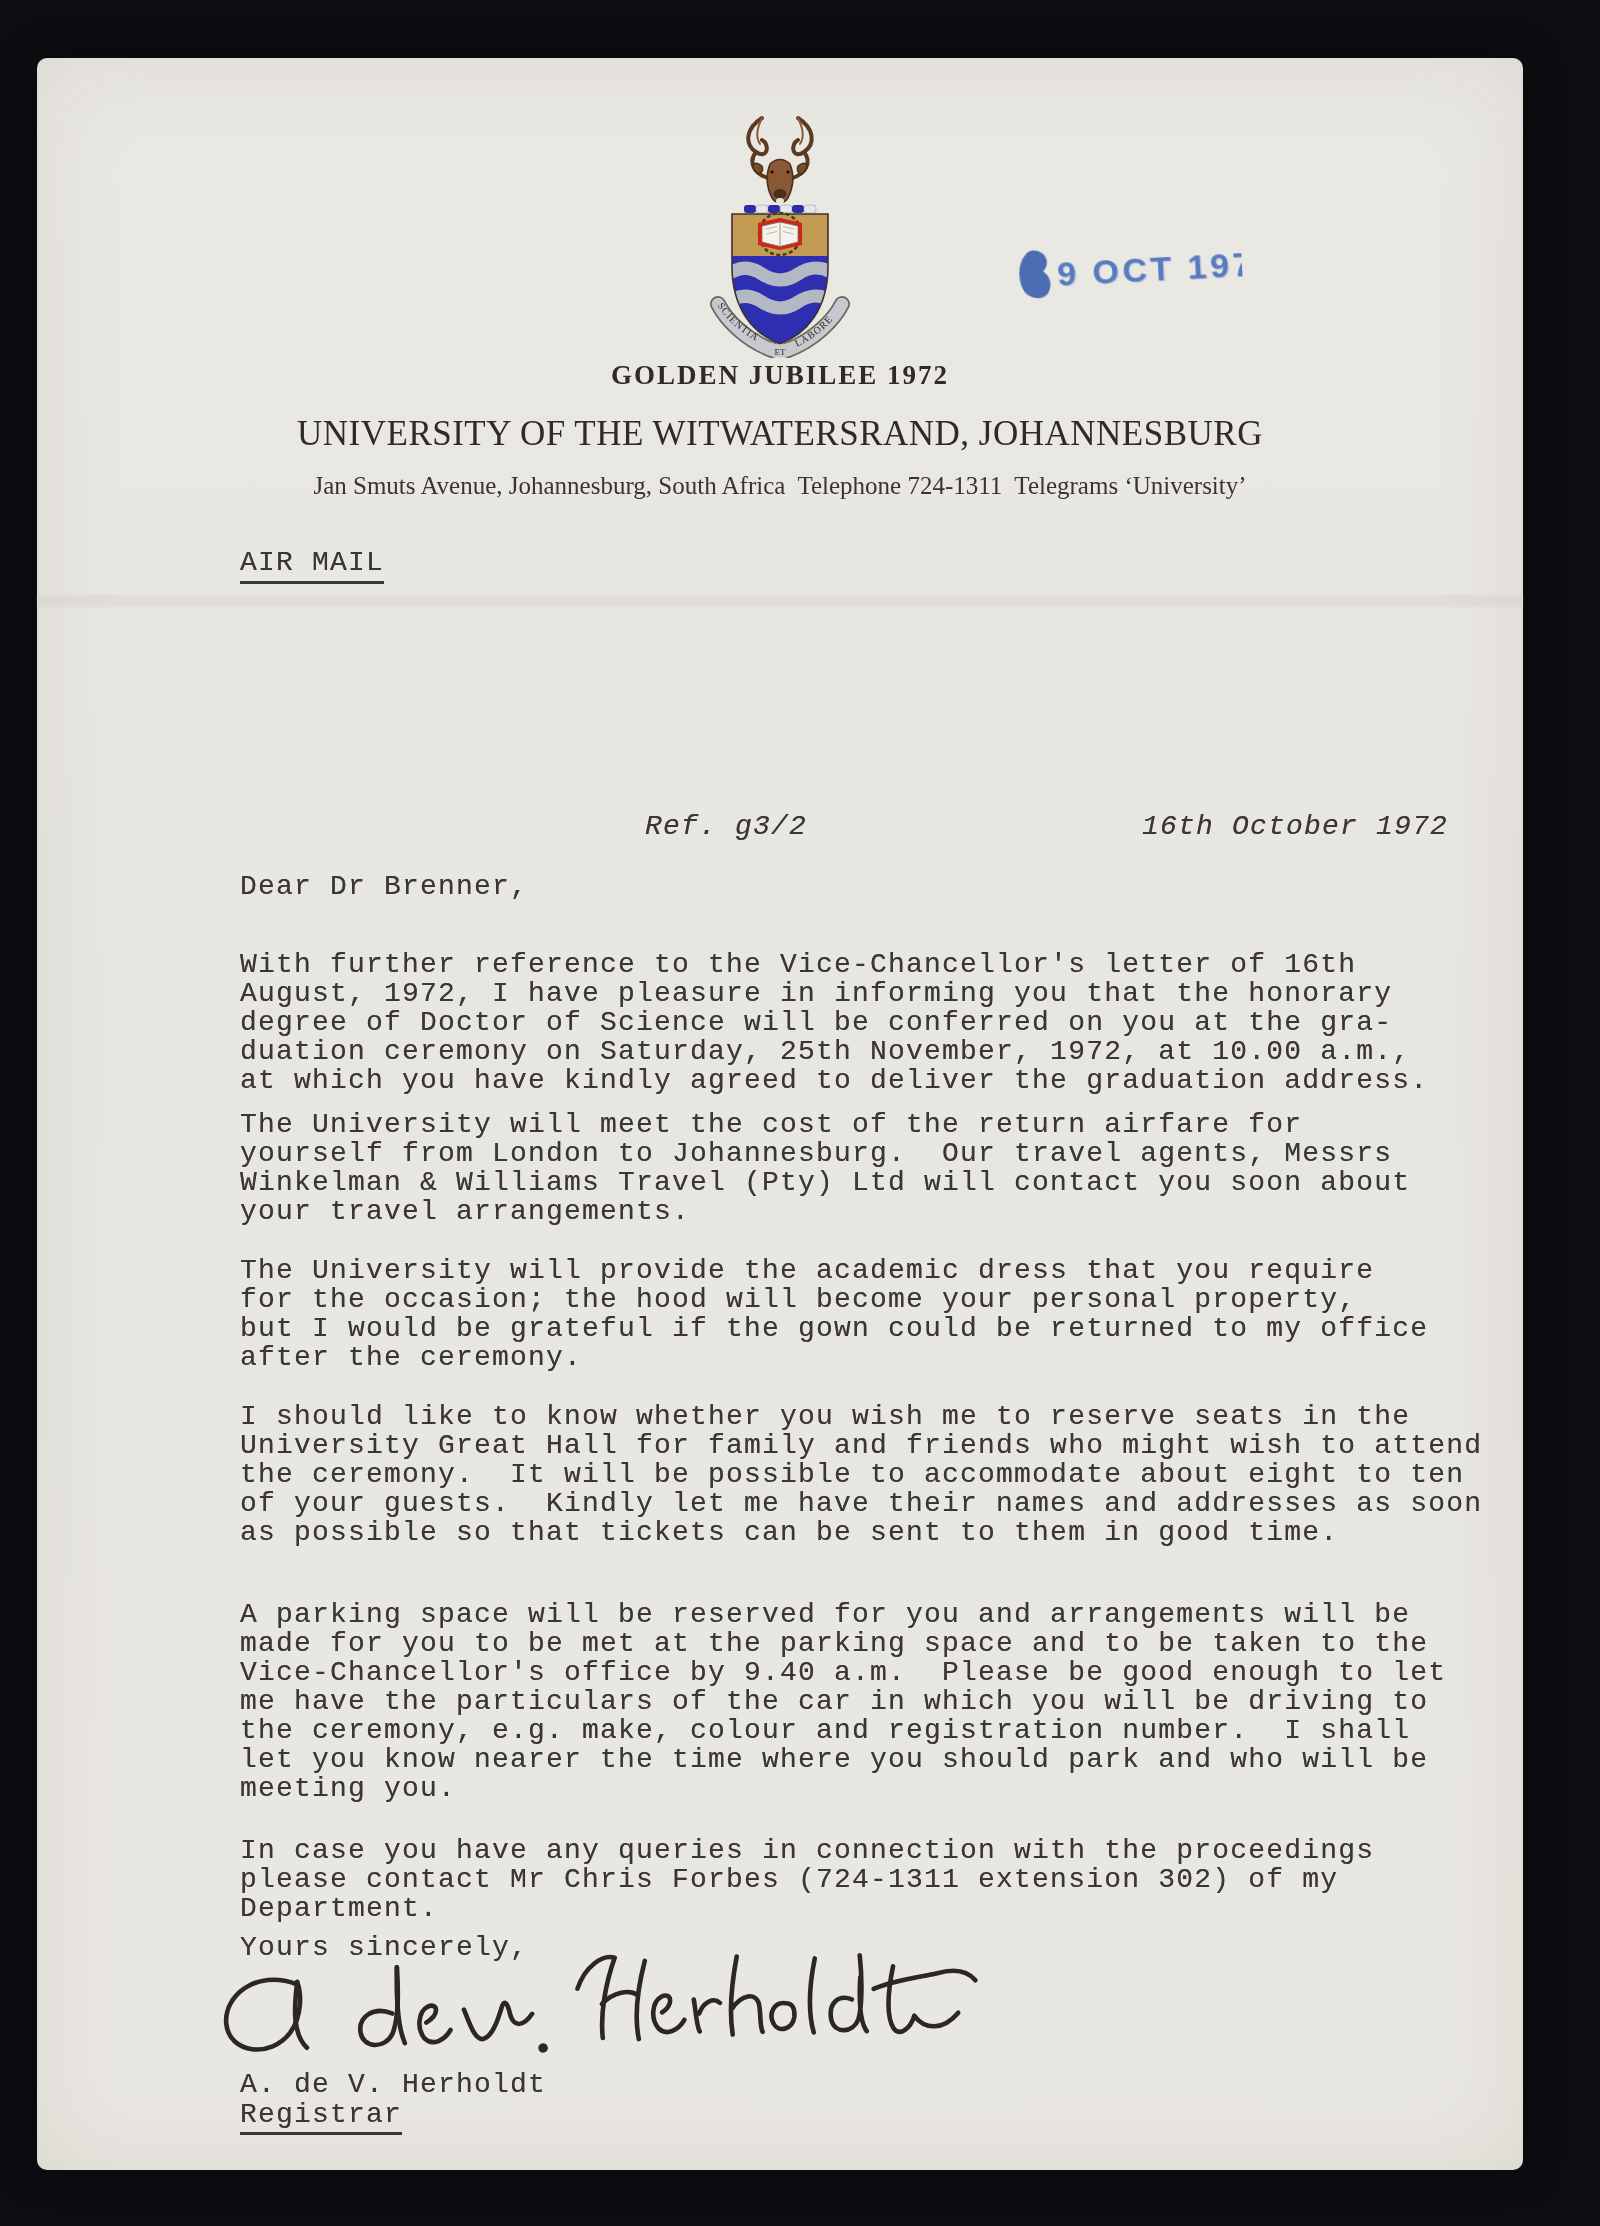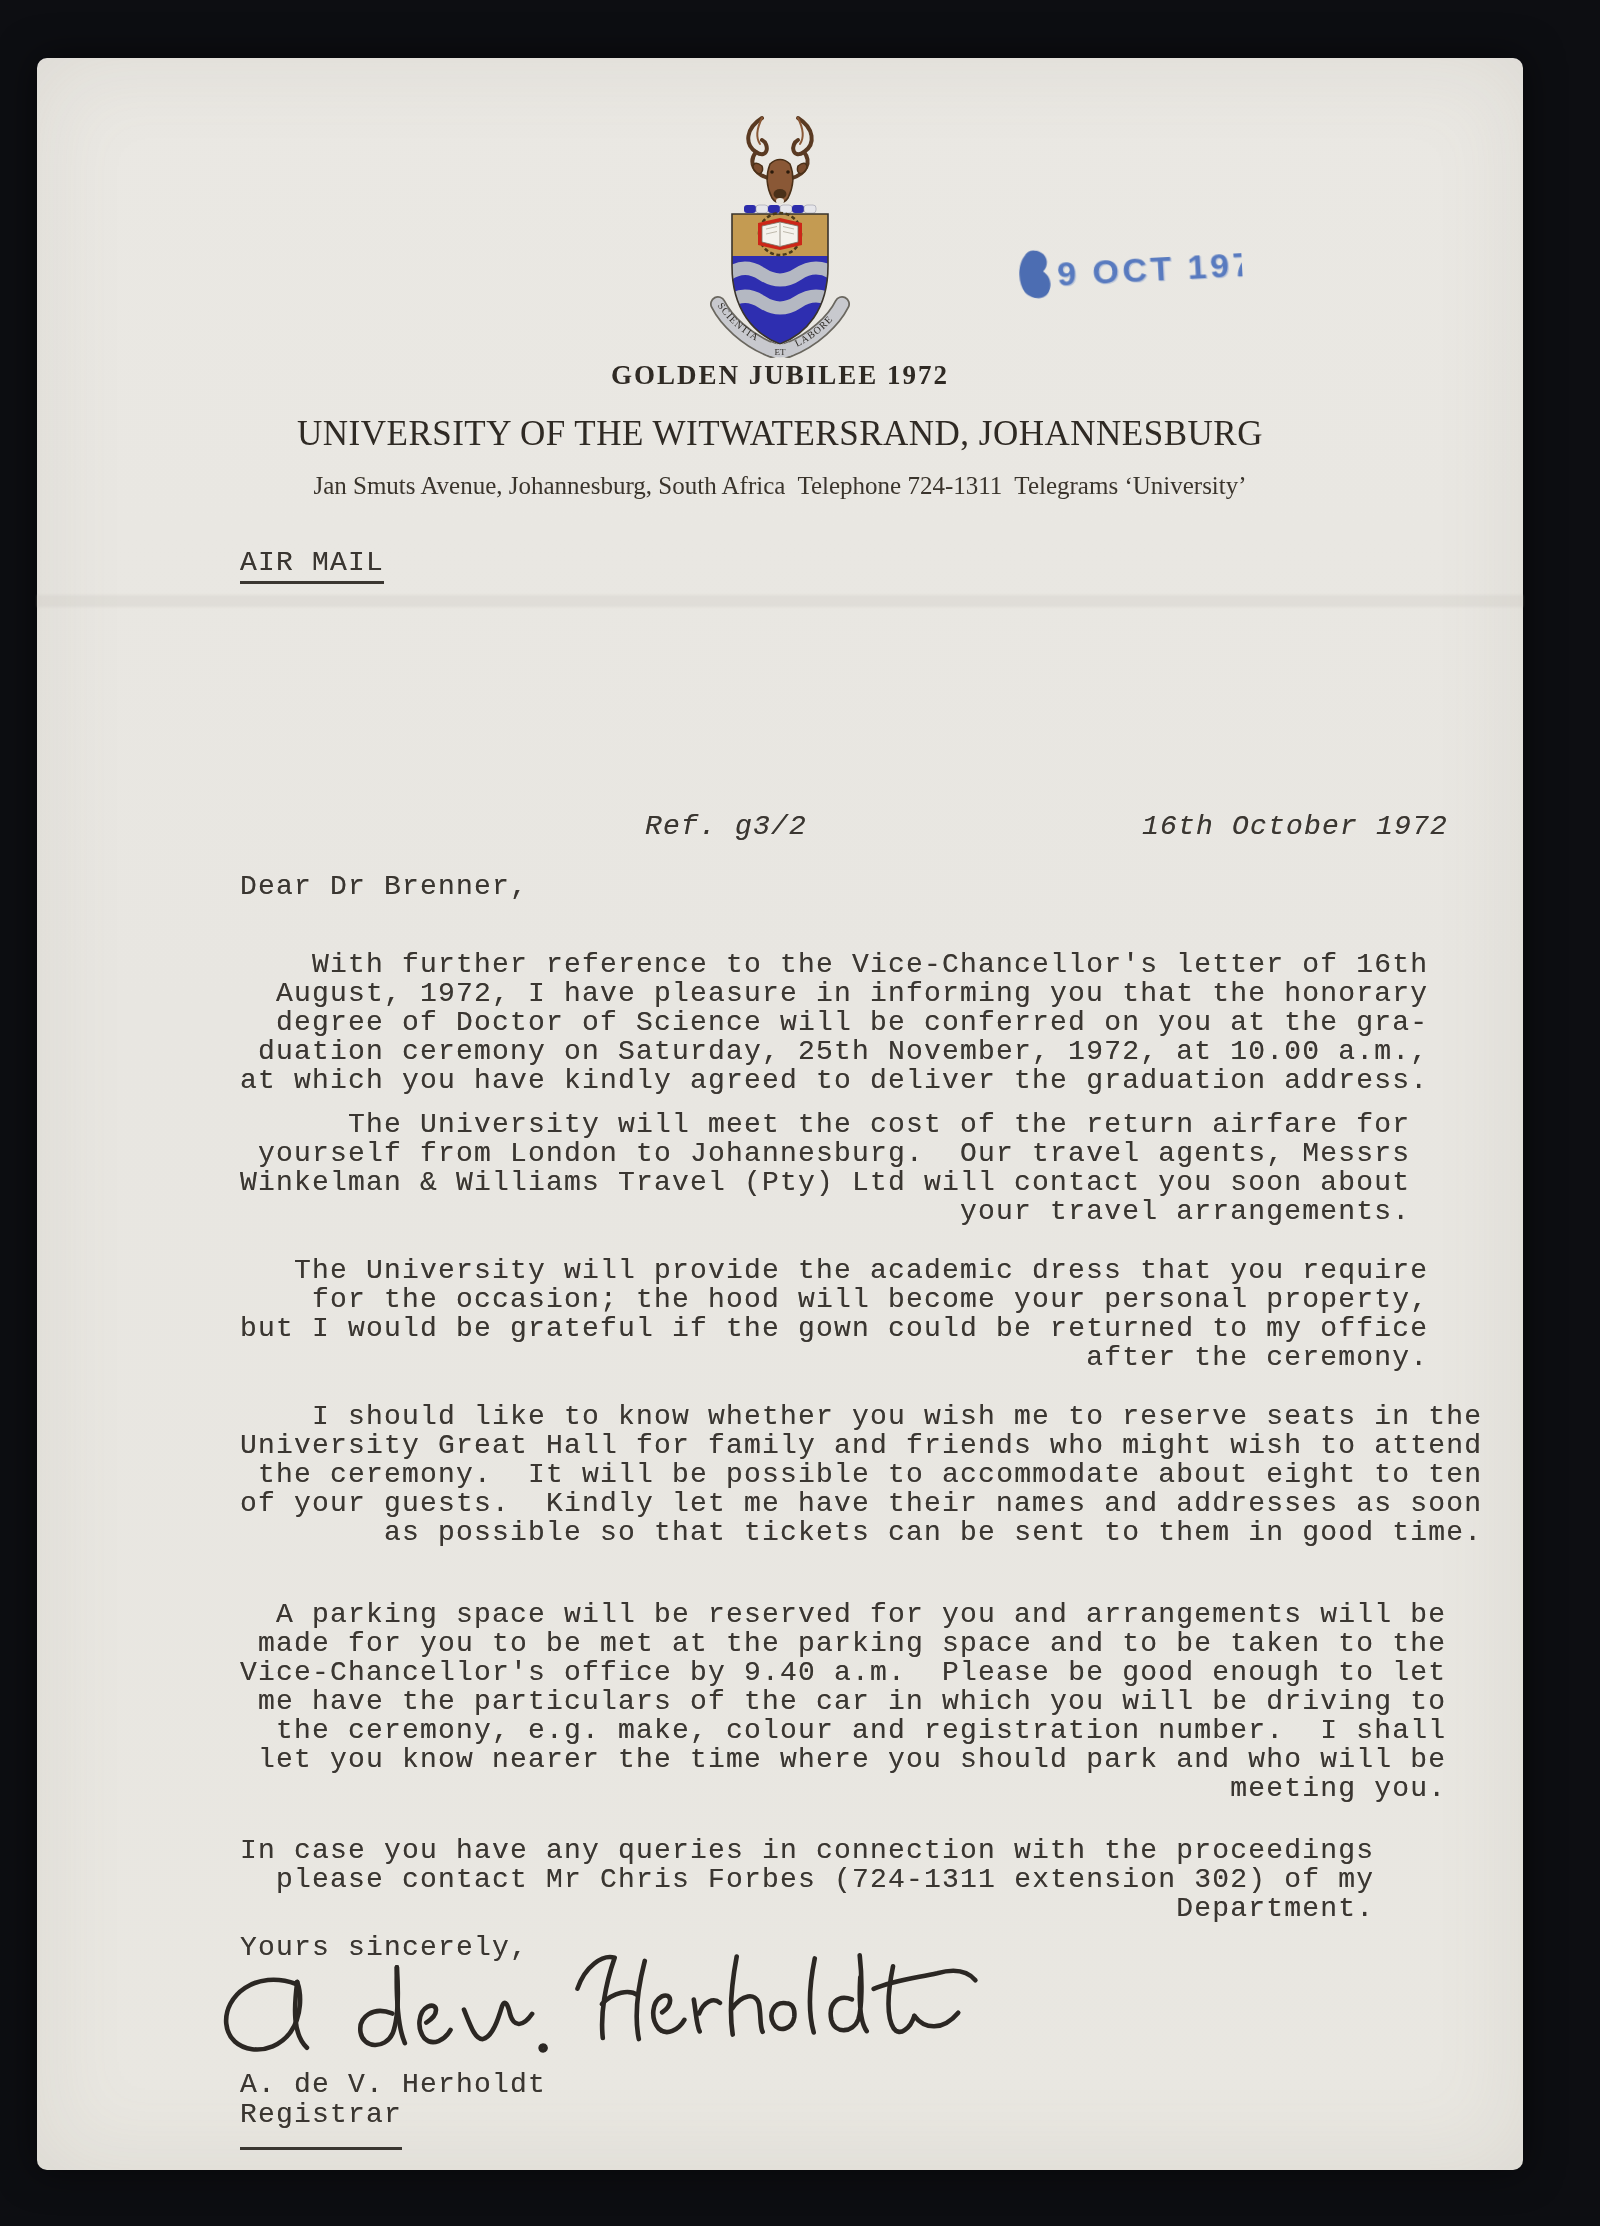--- a/index.html
+++ b/index.html
@@ -11,38 +11,38 @@
   .scan-band{position:absolute;left:0;top:537px;width:100%;height:12px;
              background:rgba(200,198,192,.28);filter:blur(1px);}
   
   .centered{position:absolute;left:0;width:100%;text-align:center;color:#2f2a24;}
   .jubilee{top:302px;font-size:27px;font-weight:bold;letter-spacing:2px;}
   .uniname{top:356px;font-size:35px;letter-spacing:.5px;}
   .uniaddr{top:414px;font-size:25px;white-space:pre;color:#3a342c;}
   
   .typed{position:absolute;font-family:"Liberation Mono","DejaVu Sans Mono",monospace;
          font-size:28px;line-height:29px;letter-spacing:1.2px;color:#3a3631;
-         white-space:pre;text-shadow:0 0 .6px rgba(58,54,49,.55);text-align:right;}
+         white-space:pre;text-shadow:0 0 .6px rgba(58,54,49,.55);}
   .airmail{left:203px;top:490px;}
   .airmail span{display:inline-block;border-bottom:3px solid #3a3631;padding-bottom:4px;}
   .recipient{left:203px;top:545px;}
   .refline{left:0;top:754px;width:100%;height:30px;position:absolute;font-style:italic;}
   .refnum{left:608px;top:0;}
   .date{left:1105px;top:0;}
   .salutation{left:203px;top:814px;}
   .p1{left:203px;top:892px;}
   .p2{left:203px;top:1052px;}
   .p3{left:203px;top:1198px;}
   .p4{left:203px;top:1344px;}
   .p5{left:203px;top:1542px;}
   .p6{left:203px;top:1778px;}
   .closing{left:203px;top:1875px;}
   .signame{left:203px;top:2012px;}
   .sigtitle{left:203px;top:2042px;}
-  .sigtitle span{display:inline-block;border-bottom:3px solid #3a3631;padding-bottom:18px;}
+  .sigtitle span{display:inline-block;border-bottom:3px solid #3a3631;padding-bottom:3px;}
   
   .crest{position:absolute;left:50%;top:56px;transform:translateX(-50%);}
   
   .stamp{position:absolute;left:980px;top:183px;transform:rotate(-3deg);filter:blur(.3px);}
   
   .signature{position:absolute;left:165px;top:1890px;}
 </style>
 </head>
 <body>
 

